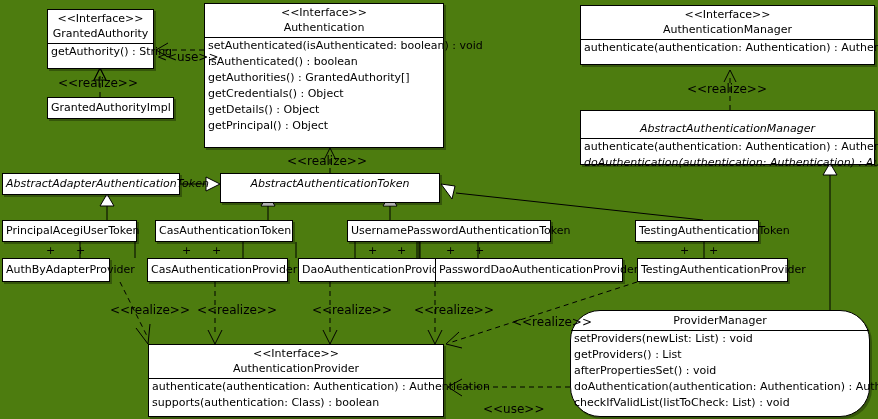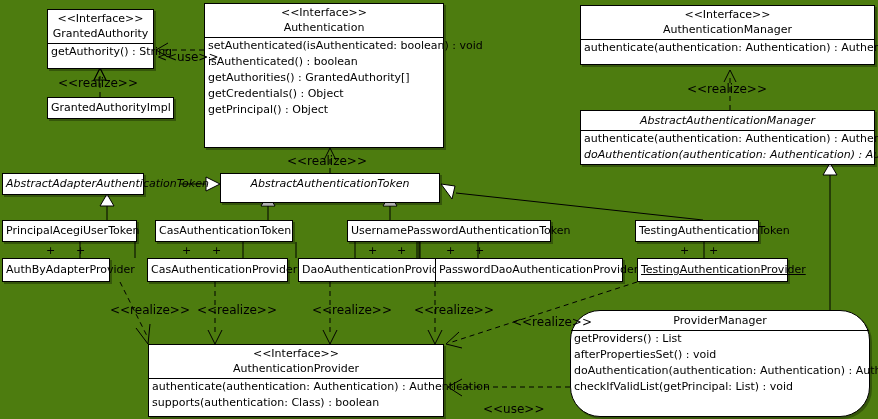--- a/index.html
+++ b/index.html
@@ -179,47 +179,48 @@
     <div class="box-header">
       <span class="stereo">&lt;&lt;Interface&gt;&gt;</span>
       <span class="cls-name">Authentication</span>
     </div>
     <div class="divider"></div>
     <div class="members">
       <div class="member">setAuthenticated(isAuthenticated: boolean) : void</div>
       <div class="member">isAuthenticated() : boolean</div>
       <div class="member">getAuthorities() : GrantedAuthority[]</div>
       <div class="member">getCredentials() : Object</div>
+      <div class="member">getDetails() : Object</div>
       <div class="member">getPrincipal() : Object</div>
     </div>
   </div>
 
   <div class="uml-box" style="left:580px; top:5px; width:295px; height:60px;">
     <div class="box-header">
       <span class="stereo">&lt;&lt;Interface&gt;&gt;</span>
       <span class="cls-name">AuthenticationManager</span>
     </div>
     <div class="divider"></div>
     <div class="members">
       <div class="member">authenticate(authentication: Authentication) : Authentication</div>
     </div>
   </div>
 
   <div class="uml-box" style="left:580px; top:110px; width:295px; height:55px;">
-    <div class="box-header" style="padding-top:2px;">
+    <div class="box-header" style="padding-top:10px;">
       <span class="cls-name italic">AbstractAuthenticationManager</span>
     </div>
     <div class="divider"></div>
     <div class="members">
       <div class="member">authenticate(authentication: Authentication) : Authentication</div>
       <div class="member italic">doAuthentication(authentication: Authentication) : Authentication</div>
     </div>
   </div>
 
-  <div class="uml-box" style="left:2px; top:173px; width:142px; height:22px;">
+  <div class="uml-box" style="left:2px; top:173px; width:178px; height:22px;">
     <div class="simple-name italic">AbstractAdapterAuthenticationToken</div>
   </div>
 
   <div class="uml-box" style="left:220px; top:173px; width:220px; height:30px;">
     <div class="simple-name italic">AbstractAuthenticationToken</div>
   </div>
 
   <div class="uml-box" style="left:2px; top:220px; width:135px; height:22px;">
     <div class="simple-name">PrincipalAcegiUserToken</div>
   </div>
@@ -246,45 +247,46 @@
 
   <div class="uml-box" style="left:298px; top:258px; width:138px; height:24px;">
     <div class="simple-name" style="line-height:22px;">DaoAuthenticationProvider</div>
   </div>
 
   <div class="uml-box" style="left:435px; top:258px; width:188px; height:24px;">
     <div class="simple-name" style="line-height:22px;">PasswordDaoAuthenticationProvider</div>
   </div>
 
   <div class="uml-box" style="left:637px; top:258px; width:151px; height:24px;">
-    <div class="simple-name" style="line-height:22px;text-decoration:underline;">TestingAuthenticationProvider</div>
+    <div class="simple-name" style="line-height:22px;">TestingAuthenticationProvider</div>
   </div>
 
   <div class="uml-box" style="left:148px; top:344px; width:296px; height:73px;">
     <div class="box-header">
       <span class="stereo">&lt;&lt;Interface&gt;&gt;</span>
       <span class="cls-name">AuthenticationProvider</span>
     </div>
     <div class="divider"></div>
     <div class="members">
       <div class="member">authenticate(authentication: Authentication) : Authentication</div>
       <div class="member">supports(authentication: Class) : boolean</div>
     </div>
   </div>
 
   <div class="uml-box" style="left:570px; top:310px; width:300px; height:107px;border-radius:30px;">
     <div class="box-header" style="padding-top:2px;">
       <span class="cls-name">ProviderManager</span>
     </div>
     <div class="divider"></div>
     <div class="members">
+      <div class="member">setProviders(newList: List) : void</div>
       <div class="member">getProviders() : List</div>
       <div class="member">afterPropertiesSet() : void</div>
       <div class="member">doAuthentication(authentication: Authentication) : Authentication</div>
-      <div class="member">checkIfValidList(getPrincipal: List) : void</div>
+      <div class="member">checkIfValidList(listToCheck: List) : void</div>
     </div>
   </div>
 
   <div class="edge-label" style="left:157px; top:52px;">&lt;&lt;use&gt;&gt;</div>
 
   <div class="edge-label" style="left:58px; top:78px;">&lt;&lt;realize&gt;&gt;</div>
 
   <div class="edge-label" style="left:287px; top:156px;">&lt;&lt;realize&gt;&gt;</div>
 
   <div class="edge-label" style="left:687px; top:84px;">&lt;&lt;realize&gt;&gt;</div>

